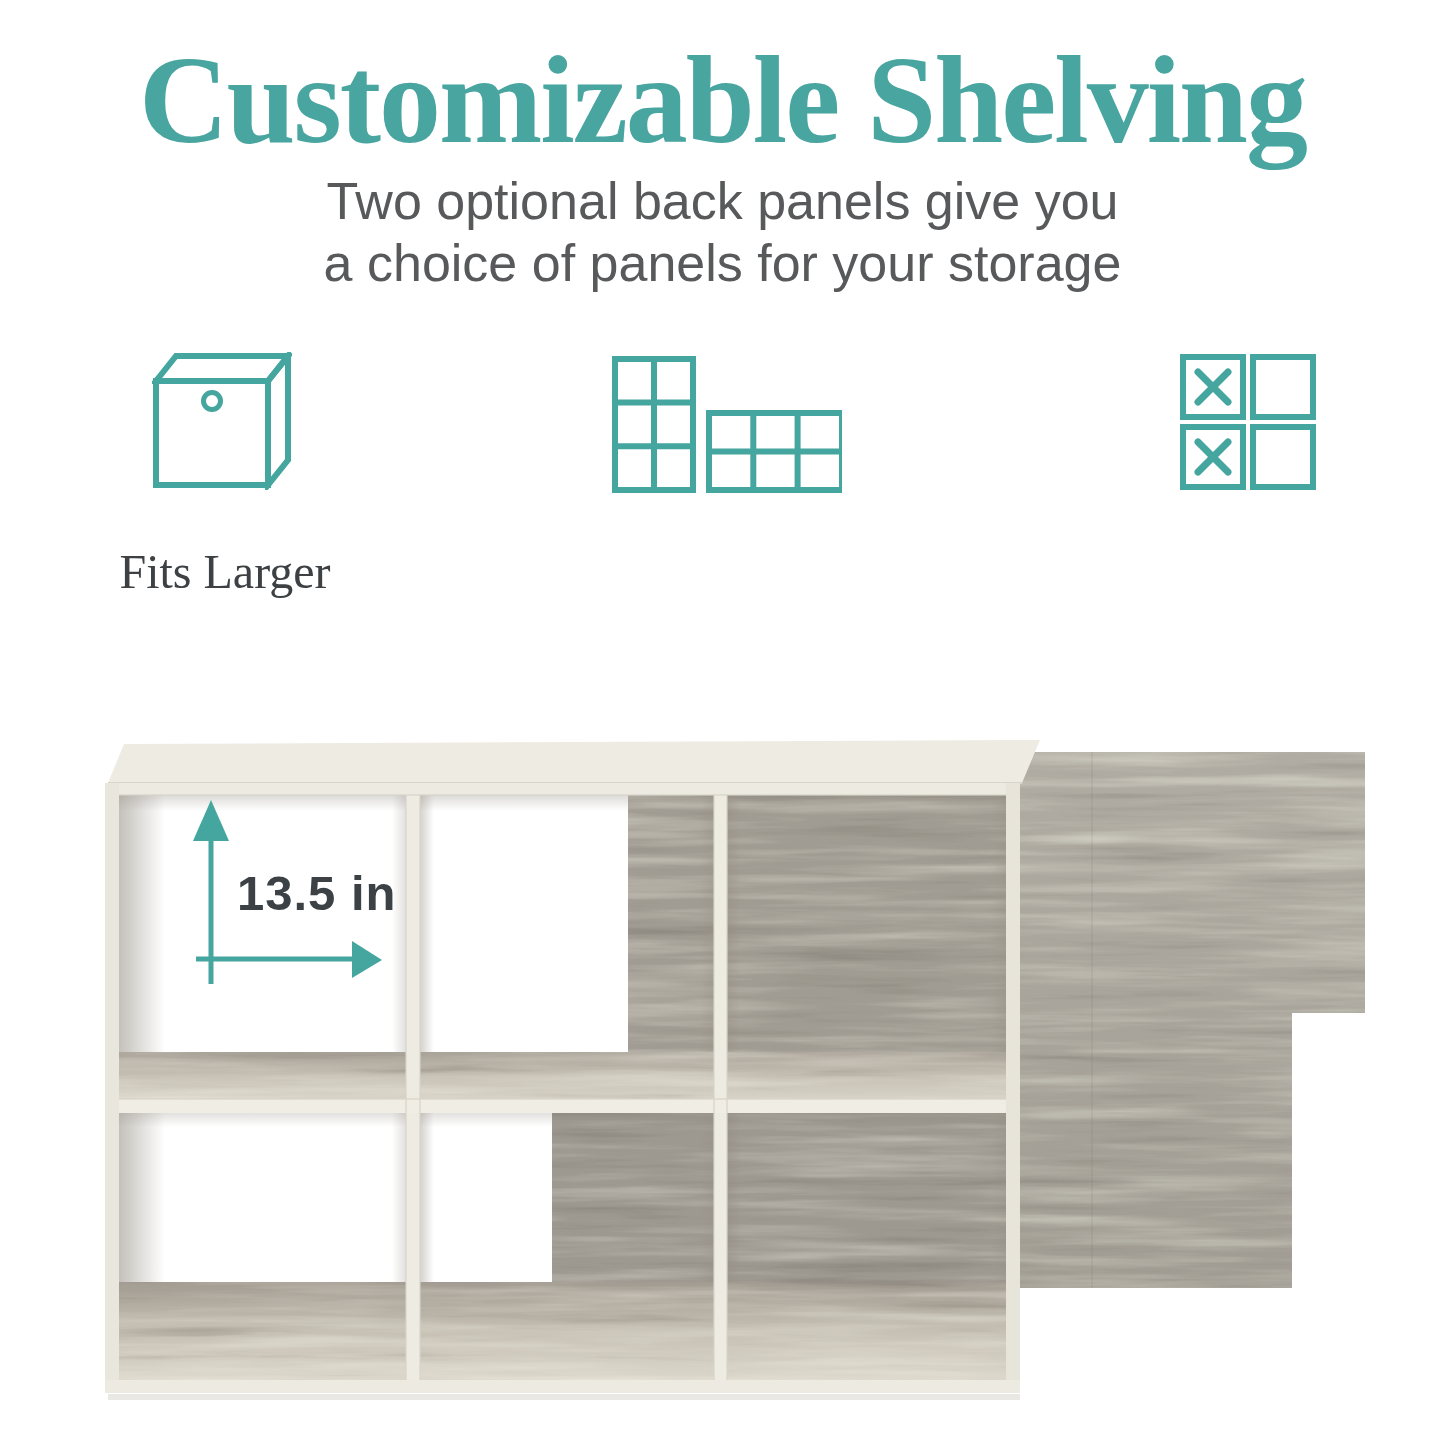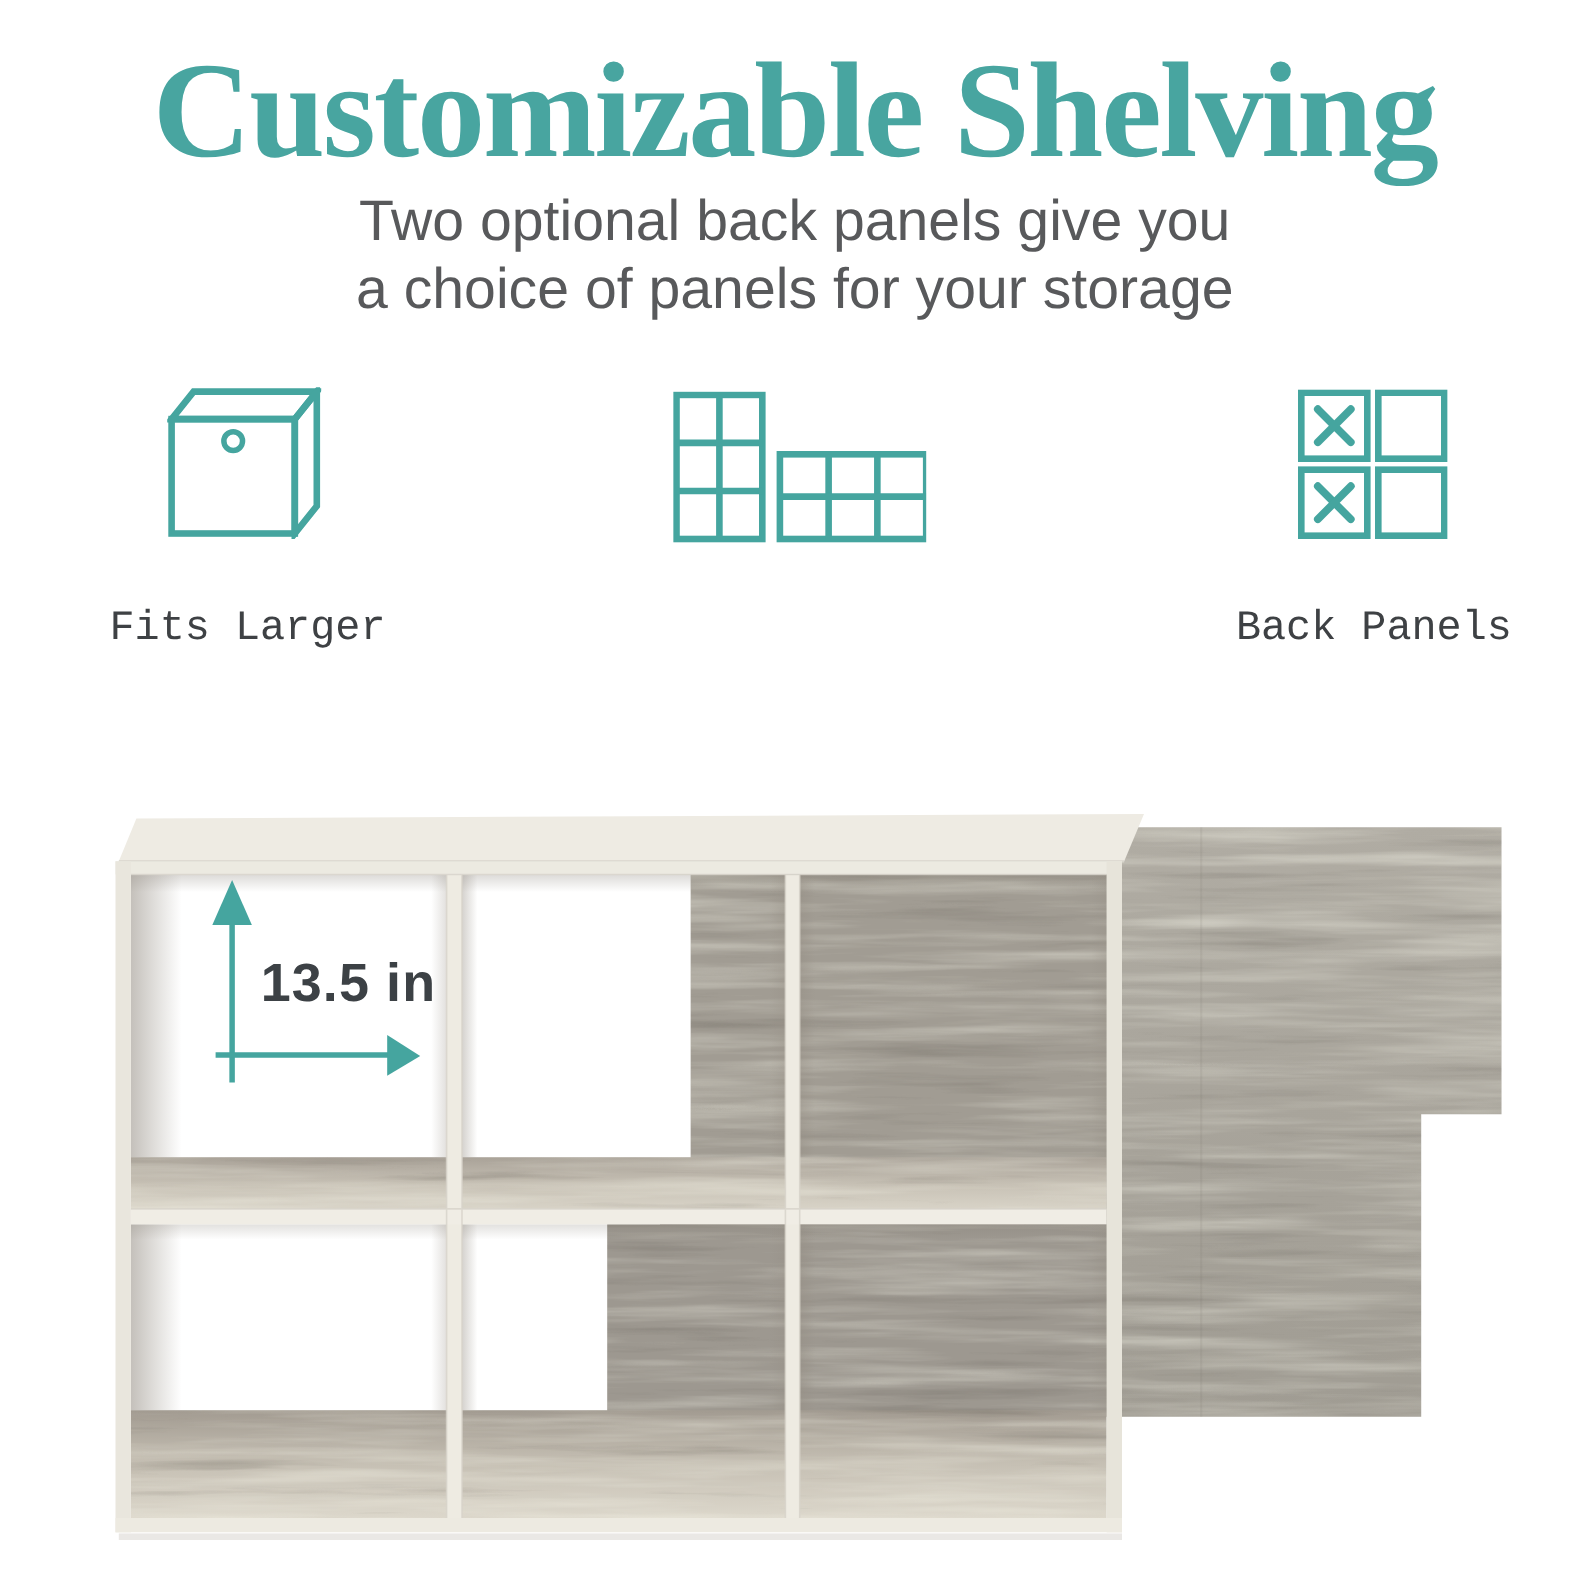--- a/index.html
+++ b/index.html
@@ -16,22 +16,22 @@
   }
   .subtitle{
     position:absolute;top:170px;left:0;right:0;text-align:center;
     font-size:52px;line-height:62px;color:var(--subtitle-color,#58595b);
     font-family:"Liberation Sans",sans-serif;
   }
   .icon{position:absolute;display:block;}
   .icon-stroke{stroke:var(--accent,#45a59f);fill:none;}
   .feature-label{
     position:absolute;top:546px;transform:translateX(-50%);
-    text-align:center;font-family:Liberation Mono, monospace;
-    font-size:38px;line-height:52px;color:var(--label-color,#3e4144);
+    text-align:center;font-family:Liberation Serif, serif;
+    font-size:48px;line-height:52px;color:var(--label-color,#3e4144);
     white-space:nowrap;
   }
   .label-1{left:225px;} .label-2{left:728px;} .label-3{left:1249px;}
   .scene{position:absolute;left:0;top:0;}
   .dim-text{
     font-family:"Liberation Sans",sans-serif;font-weight:bold;
     font-size:49px;letter-spacing:1px;fill:var(--dimension-color,#3c4145);
   }
 </style>
 </head>
@@ -78,21 +78,20 @@
       <line x1="48" y1="18" x2="18" y2="48"></line>
       <line x1="18" y1="88" x2="48" y2="118"></line>
       <line x1="48" y1="88" x2="18" y2="118"></line>
     </g>
   </svg>
 
   <div class="feature-label label-1">
     <div>Fits Larger</div>
   </div>
   <div class="feature-label label-3">
-    <div>Back Panels</div>
   </div>
 
   <svg class="scene" width="1445" height="1445" viewBox="0 0 1445 1445">
     <defs>
       <linearGradient id="floorG" x1="0" y1="0" x2="0" y2="1">
         <stop offset="0" stop-color="#a9a298"></stop>
         <stop offset="0.55" stop-color="#c8c2b6"></stop>
         <stop offset="1" stop-color="#d8d3c7"></stop>
       </linearGradient>
       <linearGradient id="floorG2" x1="0" y1="0" x2="0" y2="1">

